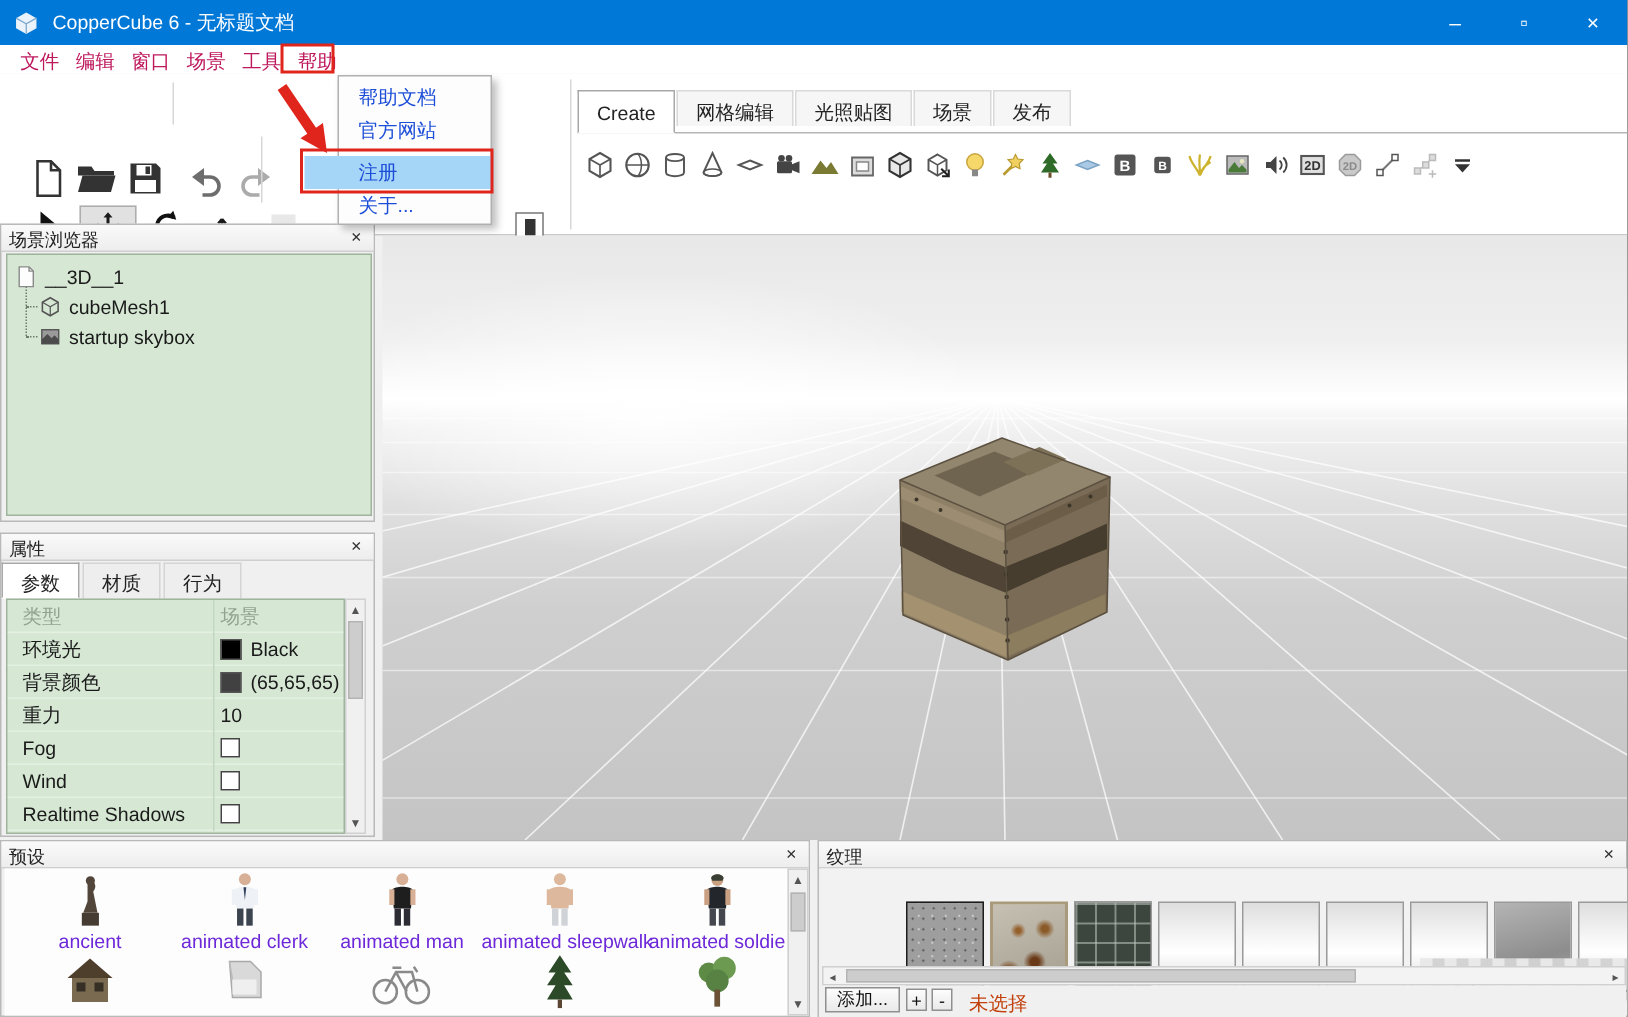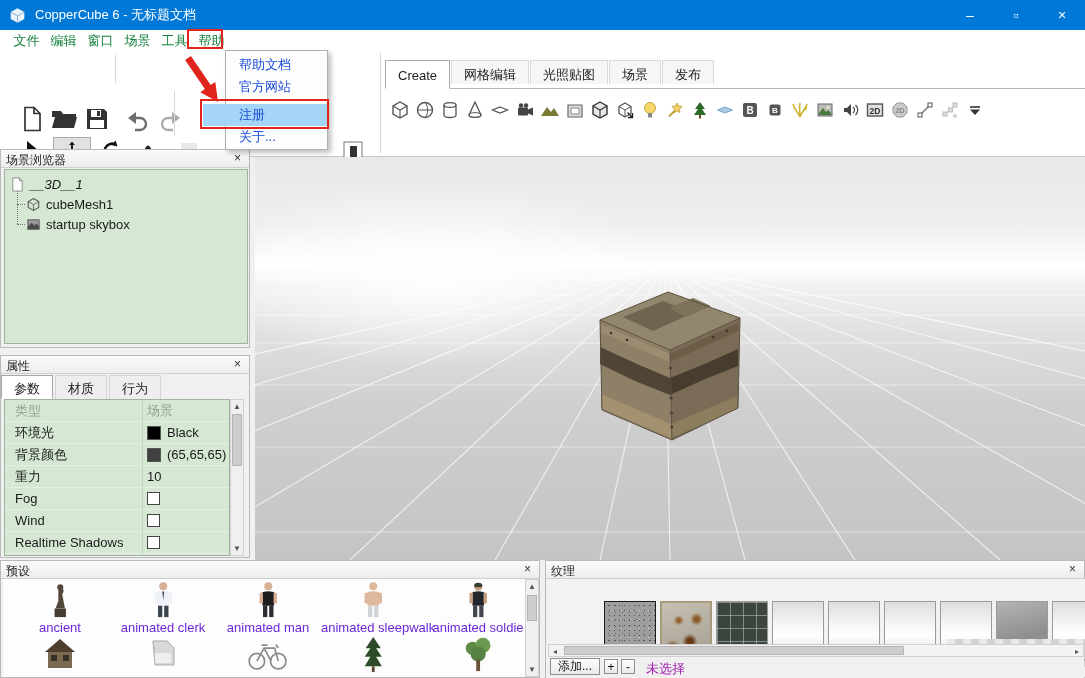--- a/index.html
+++ b/index.html
@@ -12,21 +12,21 @@
   .titlebar{position:absolute;left:0;top:0;width:1085px;height:30px;background:#0078d7;color:#fff;
             display:flex;align-items:center;font-size:13px;}
   .app-icon{margin-left:9px;width:17px;height:17px;flex:0 0 auto;}
   .title-text{margin-left:9px;white-space:nowrap;}
   .win-btns{position:absolute;right:0;top:0;height:30px;display:flex;}
   .win-btn{width:46px;height:30px;display:flex;align-items:center;justify-content:center;
            color:#fff;font-size:14px;line-height:1;}
 
   
   .menubar{position:absolute;left:0;top:30px;width:1085px;height:19px;background:#fff;
-           display:flex;font-size:13px;color:#15803d;padding-left:8px;}
+           display:flex;font-size:13px;color:#be185d;padding-left:8px;}
   .menu-item{width:37px;text-align:center;padding-top:2px;height:19px;}
 
   
   .topbar{position:absolute;left:0;top:49px;width:1085px;height:108px;background:#fff;
           border-bottom:1px solid #c9c9c9;}
   .vsep{position:absolute;width:1px;background:#d7d7d7;}
   .fileicon{position:absolute;top:57px;width:26px;height:26px;}
   .toolbtn{position:absolute;top:88px;height:47px;display:flex;flex-direction:column;align-items:center;
            justify-content:flex-start;font-size:12px;color:#222;padding-top:2px;}
   .toolbtn .ticon{width:24px;height:24px;}
@@ -459,21 +459,21 @@
 
   <div class="panel" style="left:0;top:149px;width:250px;height:199px;">
     <div class="phead">
       <span>场景浏览器</span>
       <span class="pclose">×</span>
     </div>
     <div class="tree" id="scenetree">
       <div class="tree-connector-v" style="top:14px;height:40px;"></div>
       <div class="tree-connector-h" style="left:12px;top:34px;width:8px;"></div>
       <div class="tree-connector-h" style="left:12px;top:54px;width:8px;"></div>
-    <div class="tree-item" style="left: 5px; top: 4px; font-style: italic;">
+    <div class="tree-item" style="left: 5px; top: 4px;">
           <span style="width: 15px; height: 15px; display: inline-block;"><svg viewBox="0 0 16 16">
               <path d="M3 1h7l3 3v11H3z" fill="#fdfdfd" stroke="#8a8a8a"></path>
               <path d="M10 1v3h3" fill="none" stroke="#8a8a8a"></path>
             </svg></span>
           <span>__3D__1</span>
         </div>
         <div class="tree-item" style="left: 21px; top: 24px;">
           <span style="width: 15px; height: 15px; display: inline-block;"><svg viewBox="0 0 20 20">
               <path d="M10 2 17 6v8l-7 4-7-4V6z" fill="none" stroke="#555" stroke-width="1.4"></path>
               <path d="M3 6l7 4 7-4M10 10v8" fill="none" stroke="#555" stroke-width="1.1"></path>
@@ -654,21 +654,21 @@
       </div>
     <div class="sbh" style="left:2px;top:83px;width:536px;">
       <div class="sb-arrow" style="left:0;top:0;">◂</div>
       <div class="sb-thumb" style="left:15px;top:1px;width:340px;height:9px;"></div>
       <div class="sb-arrow" style="right:0;top:0;">▸</div>
     </div>
     <div class="abs" style="left:0;top:96px;width:538px;height:21px;background:#f0f0f0;">
       <div class="btn abs" style="left:4px;top:1px;width:50px;height:17px;">添加...</div>
       <div class="btn abs" style="left:58px;top:2px;width:14px;height:15px;">+</div>
       <div class="btn abs" style="left:75px;top:2px;width:14px;height:15px;">-</div>
-      <div class="abs" style="left:100px;top:3px;font-size:13px;color:#a21caf;">未选择</div>
+      <div class="abs" style="left:100px;top:3px;font-size:13px;color:#c2410c;">未选择</div>
     </div>
   </div>
 
   <div class="dropdown" id="helpmenu">
       <div class="dd-item">帮助文档</div>
       <div class="dd-item">官方网站</div>
       <div class="dd-item highlighted">注册</div>
       <div class="dd-item">关于...</div>
     </div>
 

